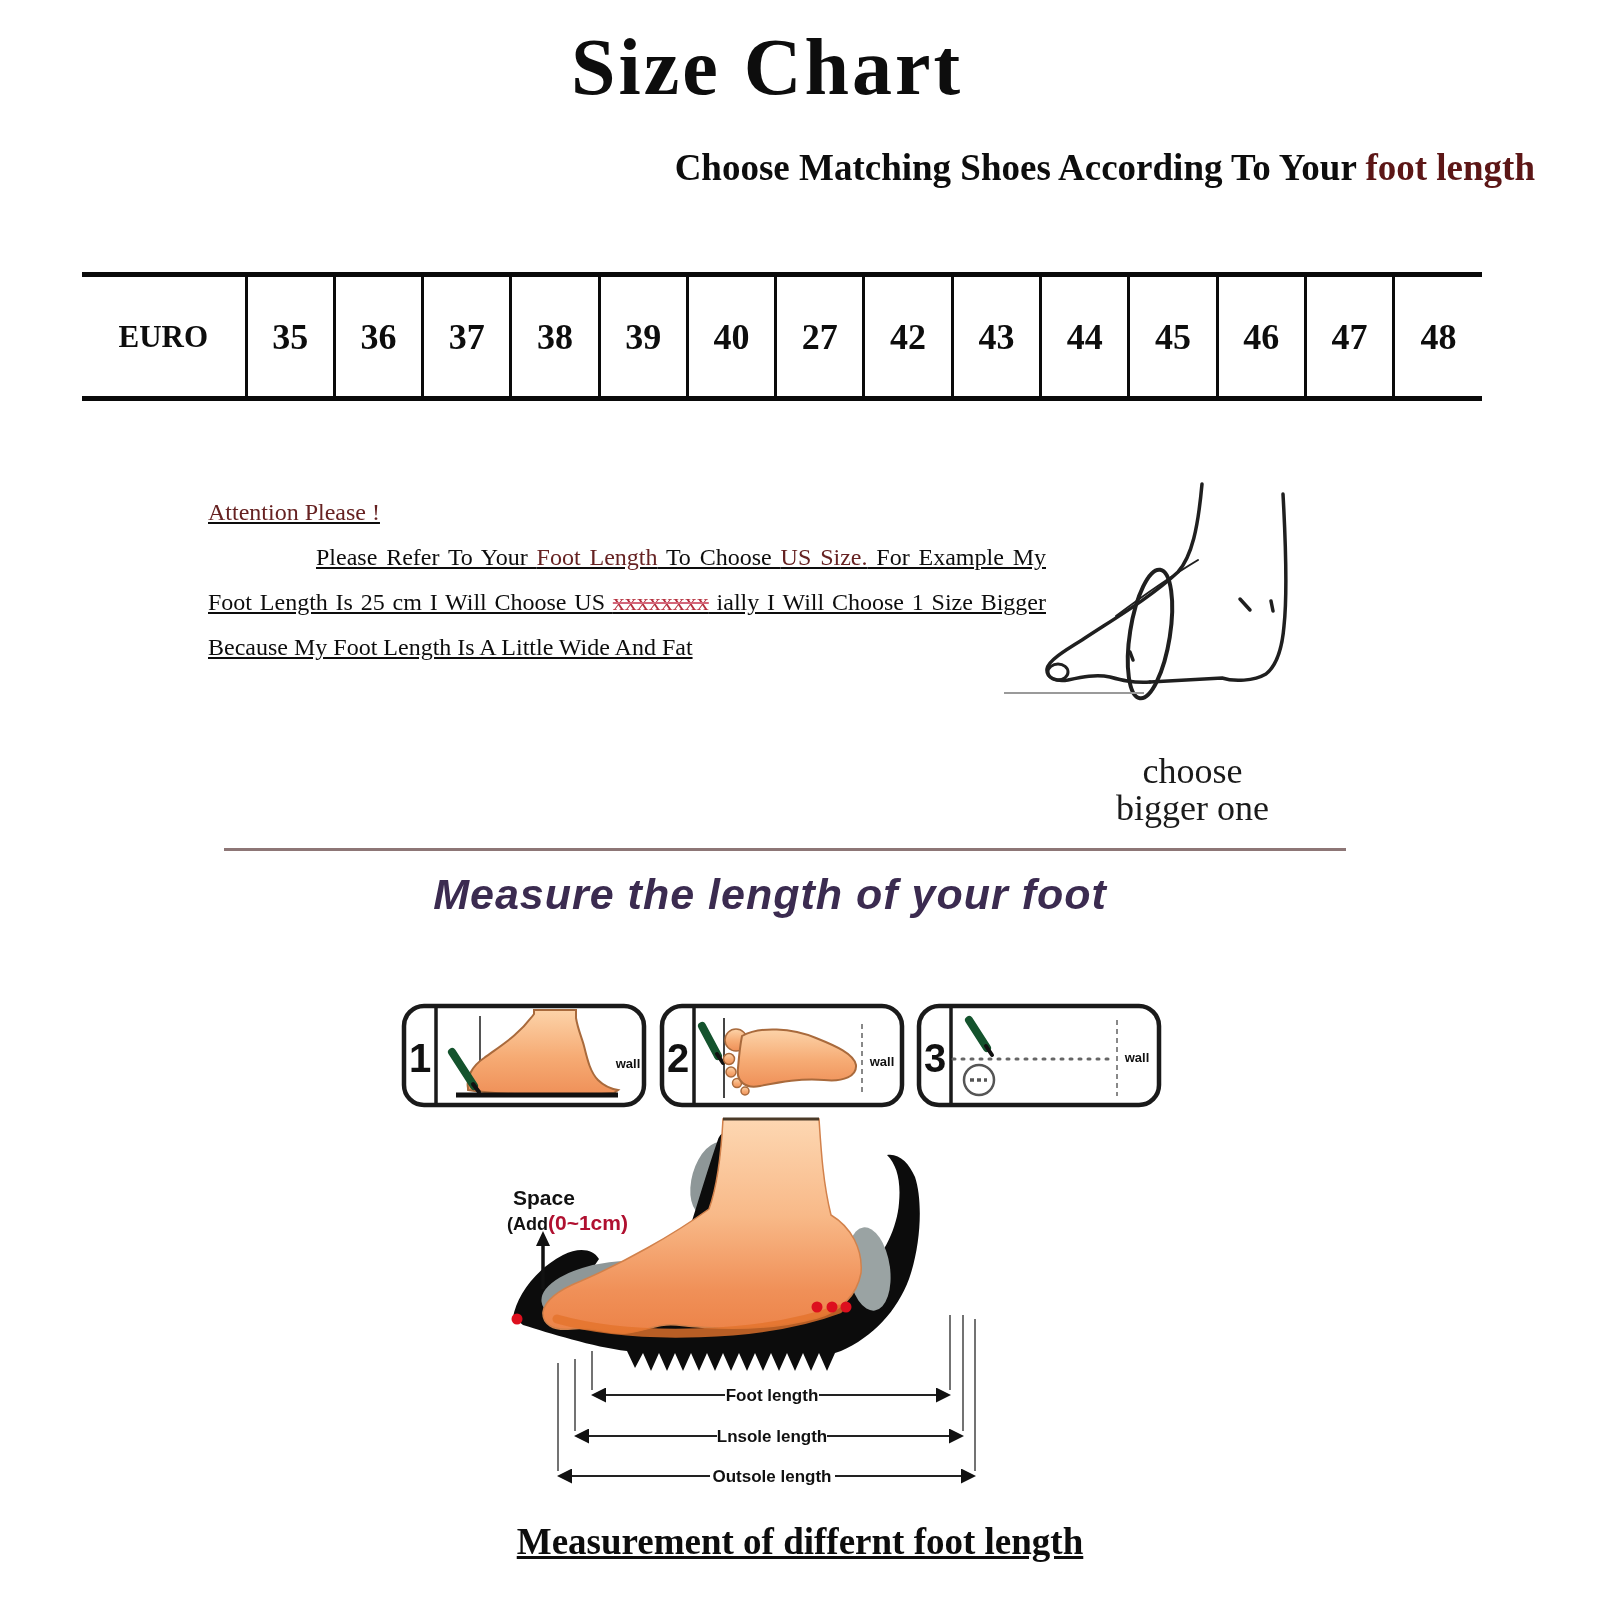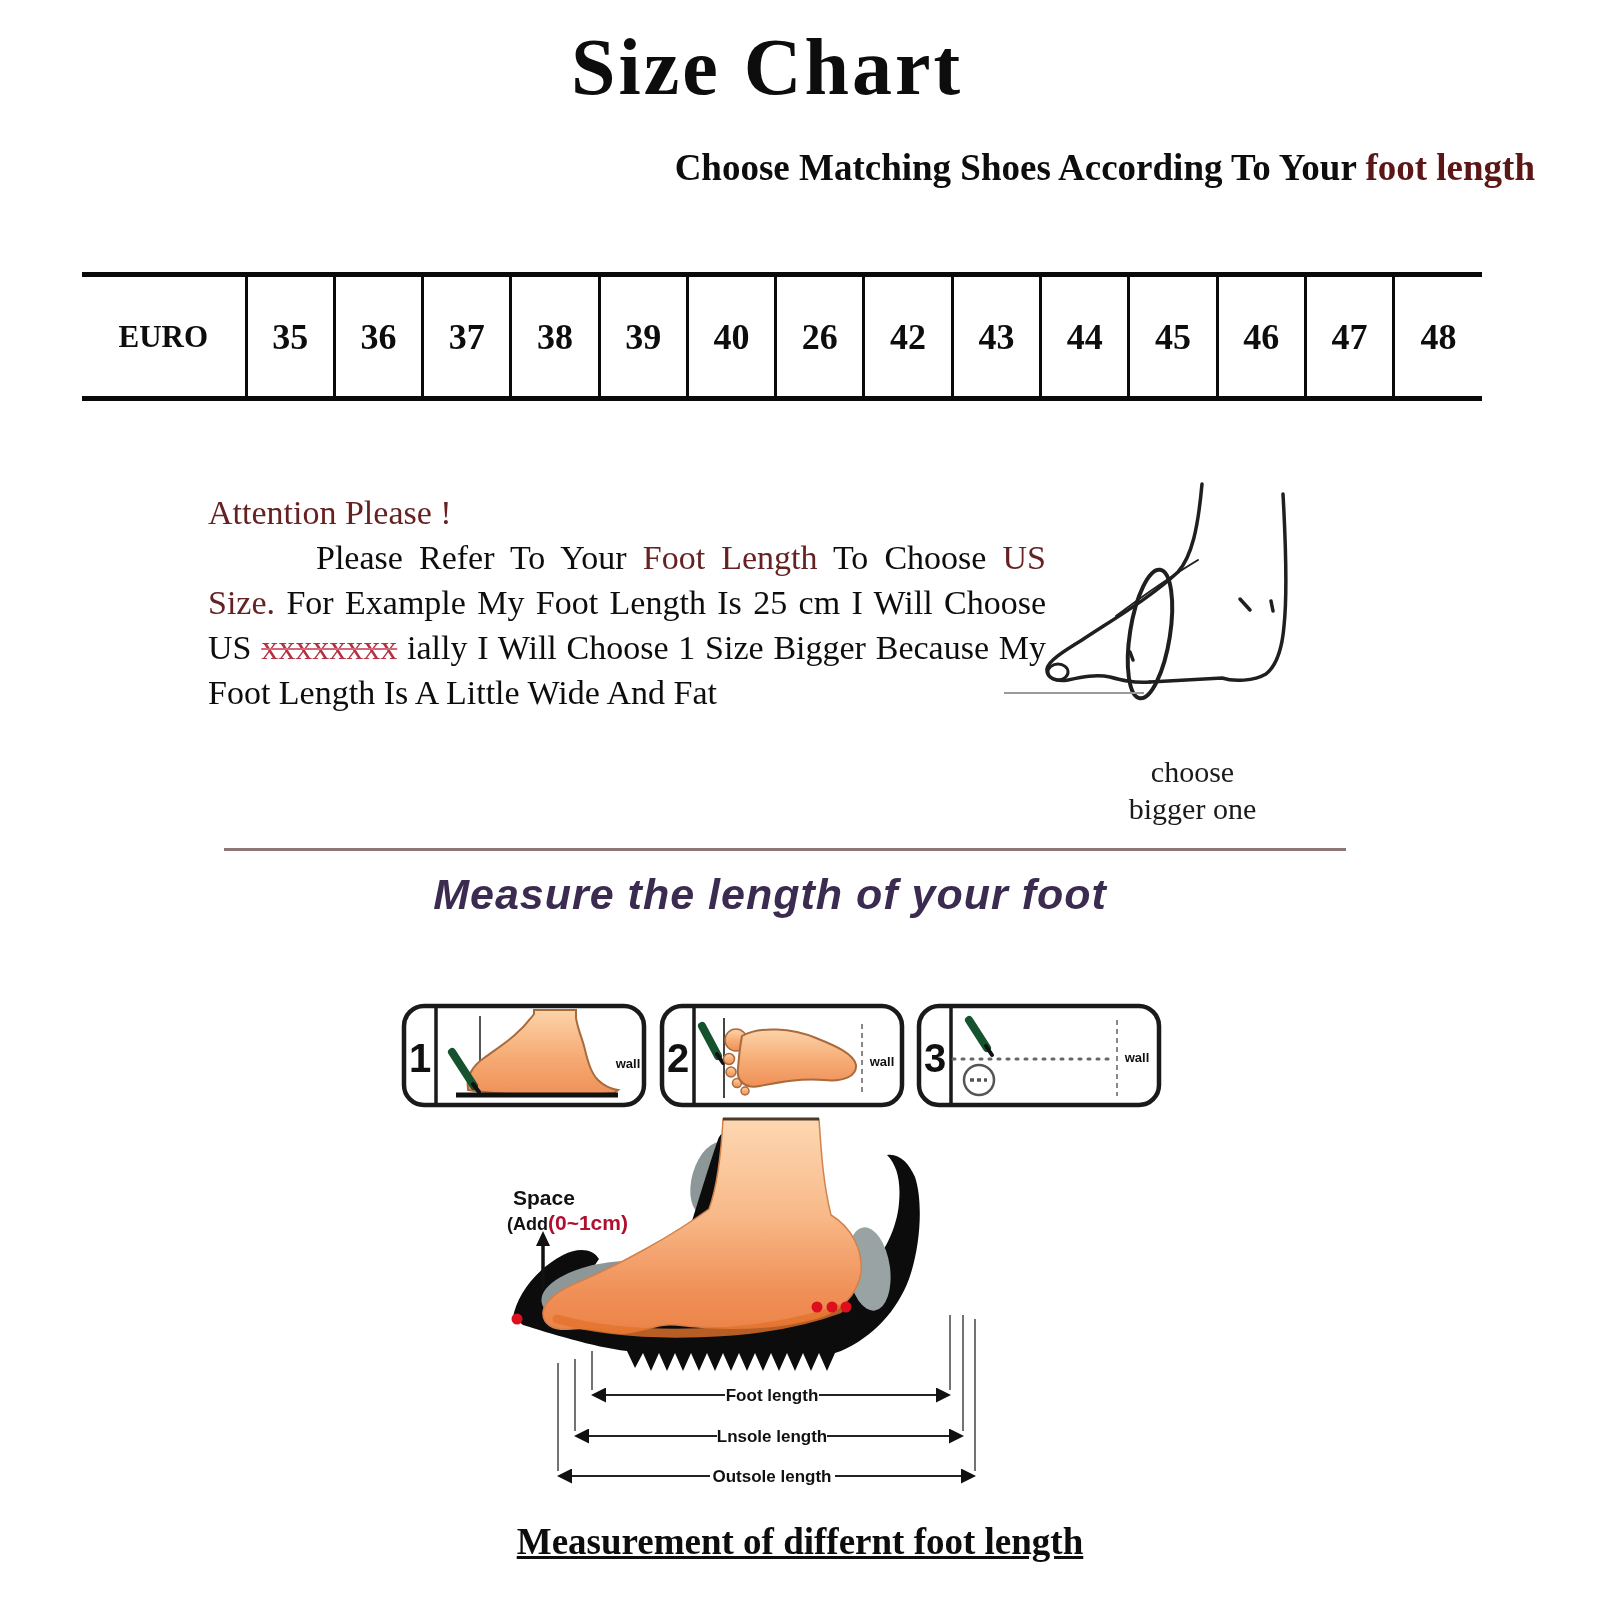--- a/index.html
+++ b/index.html
@@ -17,28 +17,28 @@
   #size-table{left:82px;top:252px;width:1400px;border-collapse:collapse;table-layout:fixed;
               border-top:5px solid #0a0a0a;border-bottom:5px solid #0a0a0a;margin-top:20px;}
   #size-table td{border-right:3.5px solid #0a0a0a;text-align:center;vertical-align:middle;
                  font-size:36px;font-weight:bold;padding:0;color:#0d0d0d;}
   #size-table td:last-child{border-right:none;}
   #size-table tr:first-child td{border-bottom:4.5px solid #0a0a0a;height:80px;}
   #size-table tr:last-child td{height:119px;}
   #size-table td.rowhead{font-size:31px;line-height:36px;padding:0 6px;}
 
   
-  #attention{left:208px;top:490px;width:838px;font-size:34px;line-height:45px;color:#0d0d0d;}
+  #attention{left:208px;top:490px;width:838px;font-size:24px;line-height:45px;color:#0d0d0d;text-decoration:underline;}
   #attention .heading{color:#662222;}
   #attention .para{text-align:justify;text-indent:108px;margin:0;}
   #attention .maroon{color:#662222;}
   #attention .strike-x{color:#b5313f;text-decoration:line-through;text-decoration-color:#d4677a;text-decoration-thickness:2px;}
 
   
-  #sketch-caption{left:1085px;top:753px;width:215px;text-align:center;font-size:30px;line-height:37px;color:#1a1a1a;}
+  #sketch-caption{left:1085px;top:753px;width:215px;text-align:center;font-size:36px;line-height:37px;color:#1a1a1a;}
   #link-line{left:1004px;top:692px;width:140px;height:2px;background:#9a9a9a;}
 
   #divider{left:224px;top:848px;width:1122px;height:3px;background:#8d7676;}
 
   #measure-heading{left:0;top:870px;width:1540px;text-align:center;
       font-family:"Liberation Sans",sans-serif;font-style:italic;font-weight:bold;
       font-size:43px;letter-spacing:1px;color:#3b2b50;}
 
   
   .panel{top:1002px;}
@@ -78,21 +78,21 @@
       </colgroup>
     <tbody>
         <tr>
           <td class="rowhead">EURO</td>
           <td>35</td>
           <td>36</td>
           <td>37</td>
           <td>38</td>
           <td>39</td>
           <td>40</td>
-          <td>26</td>
+          <td>27</td>
           <td>42</td>
           <td>43</td>
           <td>44</td>
           <td>45</td>
           <td>46</td>
           <td>47</td>
           <td>48</td>
         </tr>
       </tbody>
   </table>

